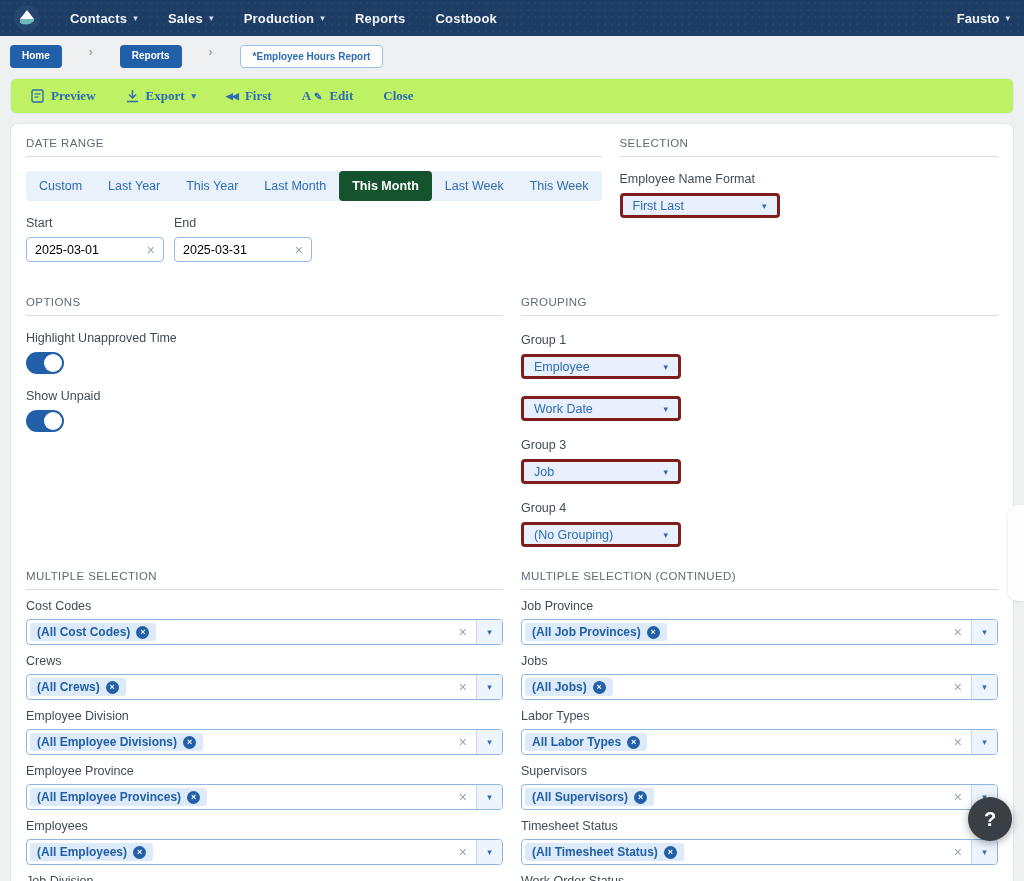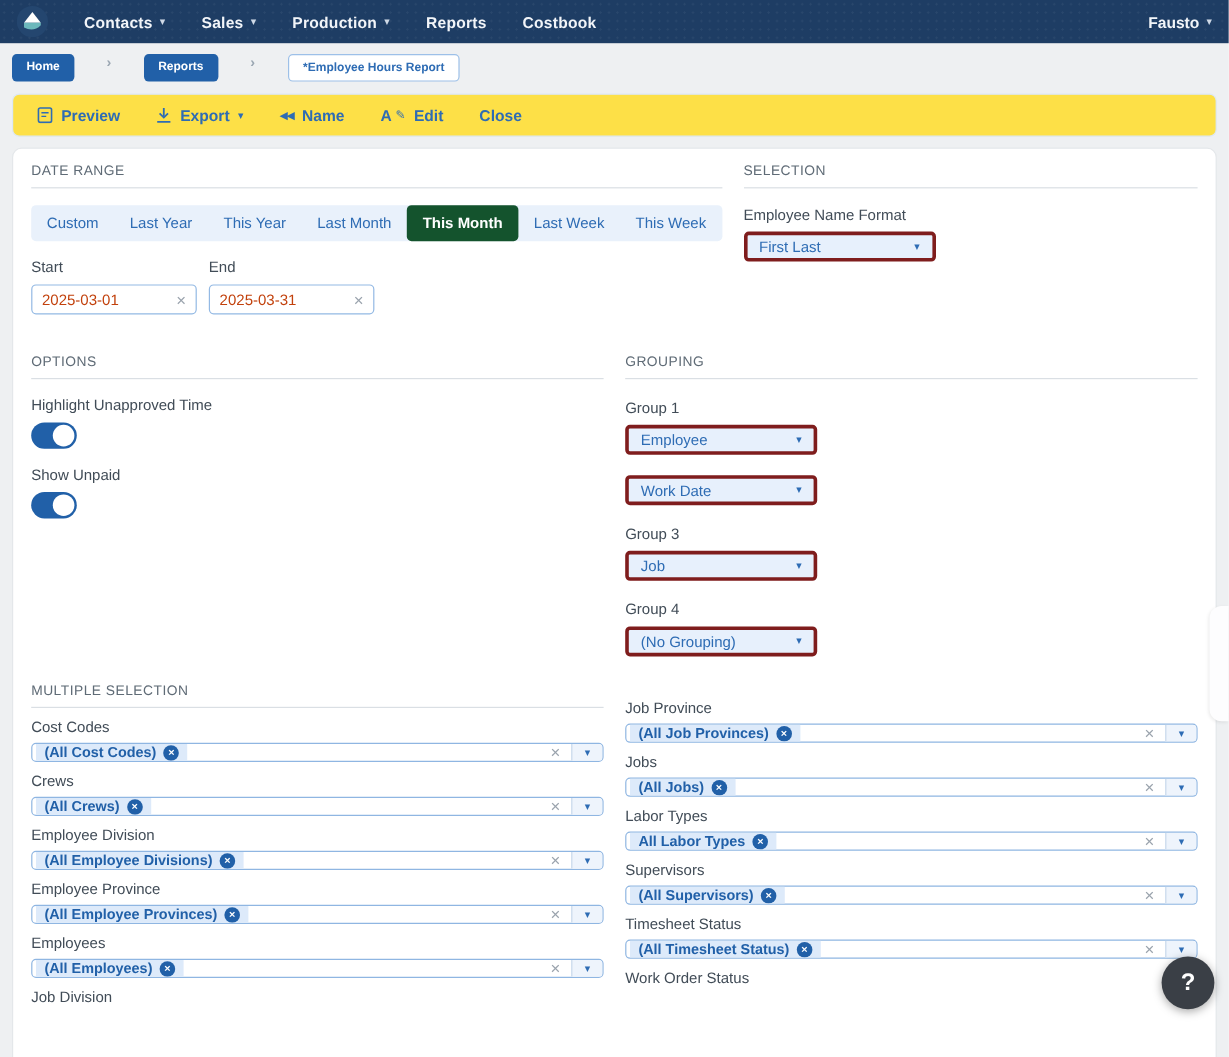--- a/index.html
+++ b/index.html
@@ -28,23 +28,23 @@
 
   
   .breadcrumb { display:flex; gap:27px; padding:9px 10px 6px; }
   .crumb { font-size:10px; font-weight:bold; padding:5px 12px; border-radius:4px; cursor:pointer; }
   .crumb.filled { background:#2160a8; color:#fff; }
   .crumb.outline { background:#fff; color:#2e6cb4; border:1px solid #9dc0e8; }
   .crumb-sep { color:#9aa6b2; font-size:12px; font-weight:bold; }
 
   
   .toolbar {
-    margin:4px 10px 0; height:36px; background:#fde047;
+    margin:4px 10px 0; height:36px; background:#bef264;
     border:1px solid #dde8f5; border-radius:6px;
-    display:flex; align-items:center; gap:30px; padding:0 20px;
+    display:flex; align-items:center; gap:30px; padding:0 20px;font-family:Liberation Serif, serif;
   }
   .tool-btn { display:flex; align-items:center; gap:7px; color:#2e6cb4; font-size:13px; font-weight:bold; cursor:pointer; }
   .tool-btn svg { display:block; }
   .rewind-glyph { font-size:9px; letter-spacing:-1px; }
   .edit-glyph { font-size:13px; font-weight:bold; }
   .edit-pen { font-size:10px; margin-left:-4px; }
 
   
   .panel {
     margin:9px 10px 0; background:#fff; border:1px solid #e4e7ea;
@@ -67,21 +67,21 @@
 
   
   .date-row { display:flex; gap:10px; margin-top:15px; }
   .date-col { width:138px; }
   .date-col .field-label { margin:0 0 7px; }
   .date-input {
     height:25px; border:1px solid #93b9e4; border-radius:4px; background:#fff;
     display:flex; align-items:center; padding:0 8px;
   }
   .date-input input {
-    border:0; outline:0; width:100%; font-size:12.5px; color:#c2410c;
+    border:0; outline:0; width:100%; font-size:12.5px; color:#000000;
     font-family:"Liberation Sans","DejaVu Sans",sans-serif; background:transparent;
   }
   .clear-x { color:#9aa3ad; font-size:14px; cursor:pointer; line-height:1; }
 
   
   .select {
     width:160px; height:25px; background:#e7f0fc; border:3px solid #7f1d1d; border-radius:4px;
     display:flex; align-items:center; justify-content:space-between; padding:0 10px;
     color:#2e6cb4; font-size:12.5px; cursor:pointer;
   }
@@ -92,21 +92,21 @@
   .toggle .knob { position:absolute; right:2px; top:2px; width:18px; height:18px; border-radius:50%; background:#fff; }
 
   .group-row { margin-bottom:0;margin-top:17px; }
   .group-row .field-label { margin:10px 0 7px; }
   .grouping .group-row:first-of-type .field-label { margin-top:15px; }
 
   
   .ms-label { font-size:12.5px; color:#414c57; margin:9px 0 6px; }
   .ms-block:first-of-type .ms-label { margin-top:13px; }
   .ms-field {
-    height:16px; border:1px solid #8fb6e2; border-radius:4px; background:#fff;
+    height:26px; border:1px solid #8fb6e2; border-radius:4px; background:#fff;
     display:flex; align-items:center; padding-left:3px; cursor:pointer; overflow:hidden;
   }
   .chip {
     display:inline-flex; align-items:center; gap:6px; background:#ddeafa; border-radius:3px;
     padding:2px 7px; color:#2160a8; font-size:12px; font-weight:bold; white-space:nowrap;
   }
   .chip-x {
     width:13px; height:13px; border-radius:50%; background:#2160a8; color:#fff;
     font-size:9px; line-height:13px; text-align:center; cursor:pointer; font-weight:bold;
   }
@@ -188,21 +188,21 @@
     <svg width="13" height="14" viewBox="0 0 13 14">
       <line x1="6.5" y1="1" x2="6.5" y2="8" stroke="#2e6cb4" stroke-width="1.5"></line>
       <polyline points="3,5.5 6.5,9 10,5.5" fill="none" stroke="#2e6cb4" stroke-width="1.5"></polyline>
       <line x1="1" y1="12.5" x2="12" y2="12.5" stroke="#2e6cb4" stroke-width="1.5"></line>
     </svg>
     <span>Export</span>
     <span class="nav-caret" style="color:#2e6cb4">▾</span>
   </div>
   <div class="tool-btn">
     <span class="rewind-glyph">◀◀</span>
-    <span>Name</span>
+    <span>First</span>
   </div>
   <div class="tool-btn">
     <span class="edit-glyph">A</span>
     <span class="edit-pen">✎</span>
     <span>Edit</span>
   </div>
   <div class="tool-btn">
     <span>Close</span>
   </div>
 </div>
@@ -363,20 +363,21 @@
         </div>
       </div>
 
       <div class="ms-block">
         <div class="ms-label">Job Division</div>
 
       </div>
     </div>
 
     <div>
+      <div class="section-title">MULTIPLE SELECTION (CONTINUED)</div>
 
       <div class="ms-block">
         <div class="ms-label">Job Province</div>
         <div class="ms-field">
           <span class="chip">
             <span>(All Job Provinces)</span>
             <span class="chip-x">×</span>
           </span>
           <span class="ms-fill"></span>
           <span class="ms-clear">×</span>

